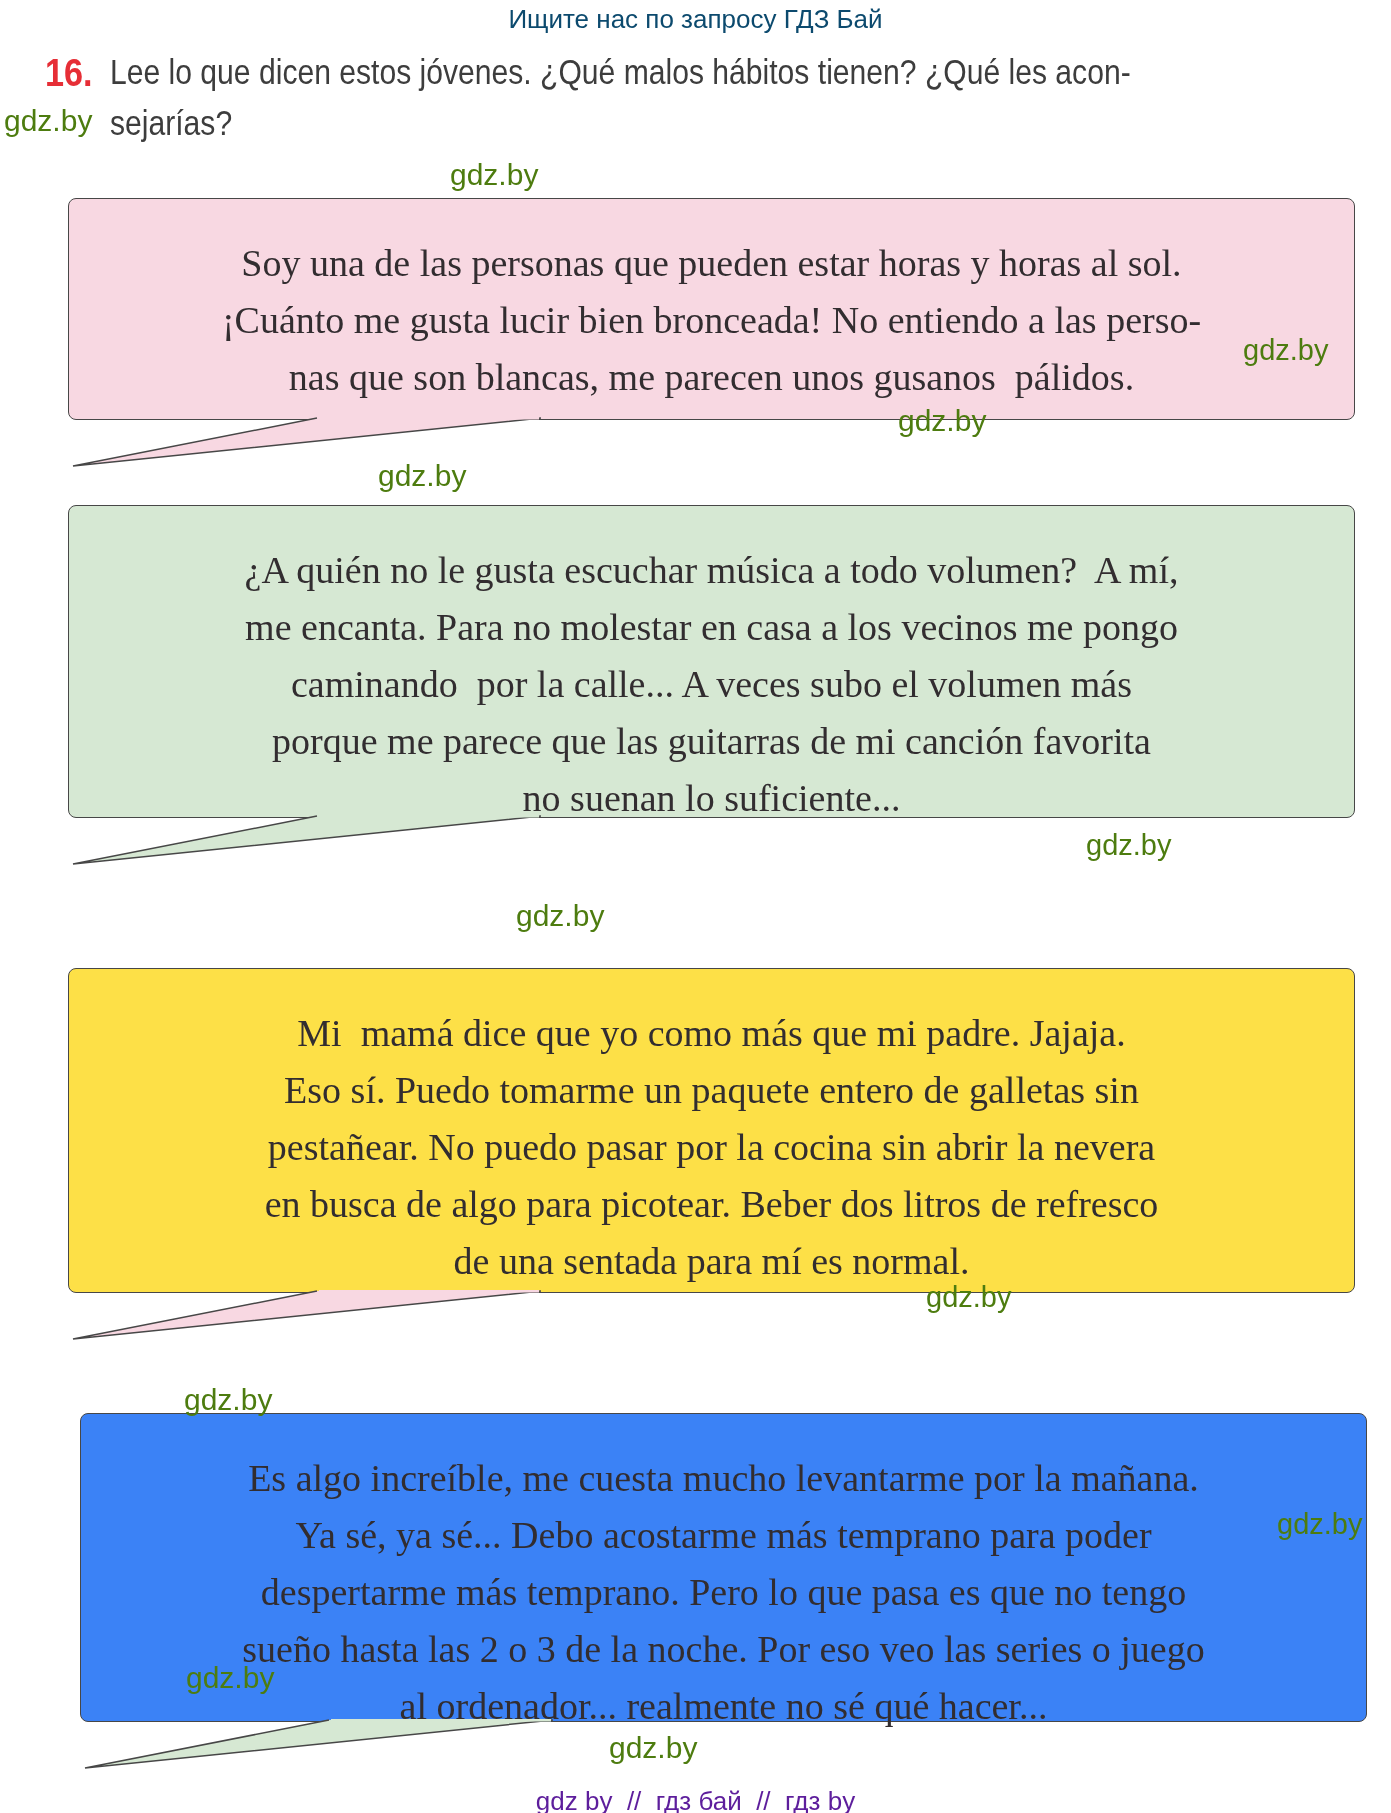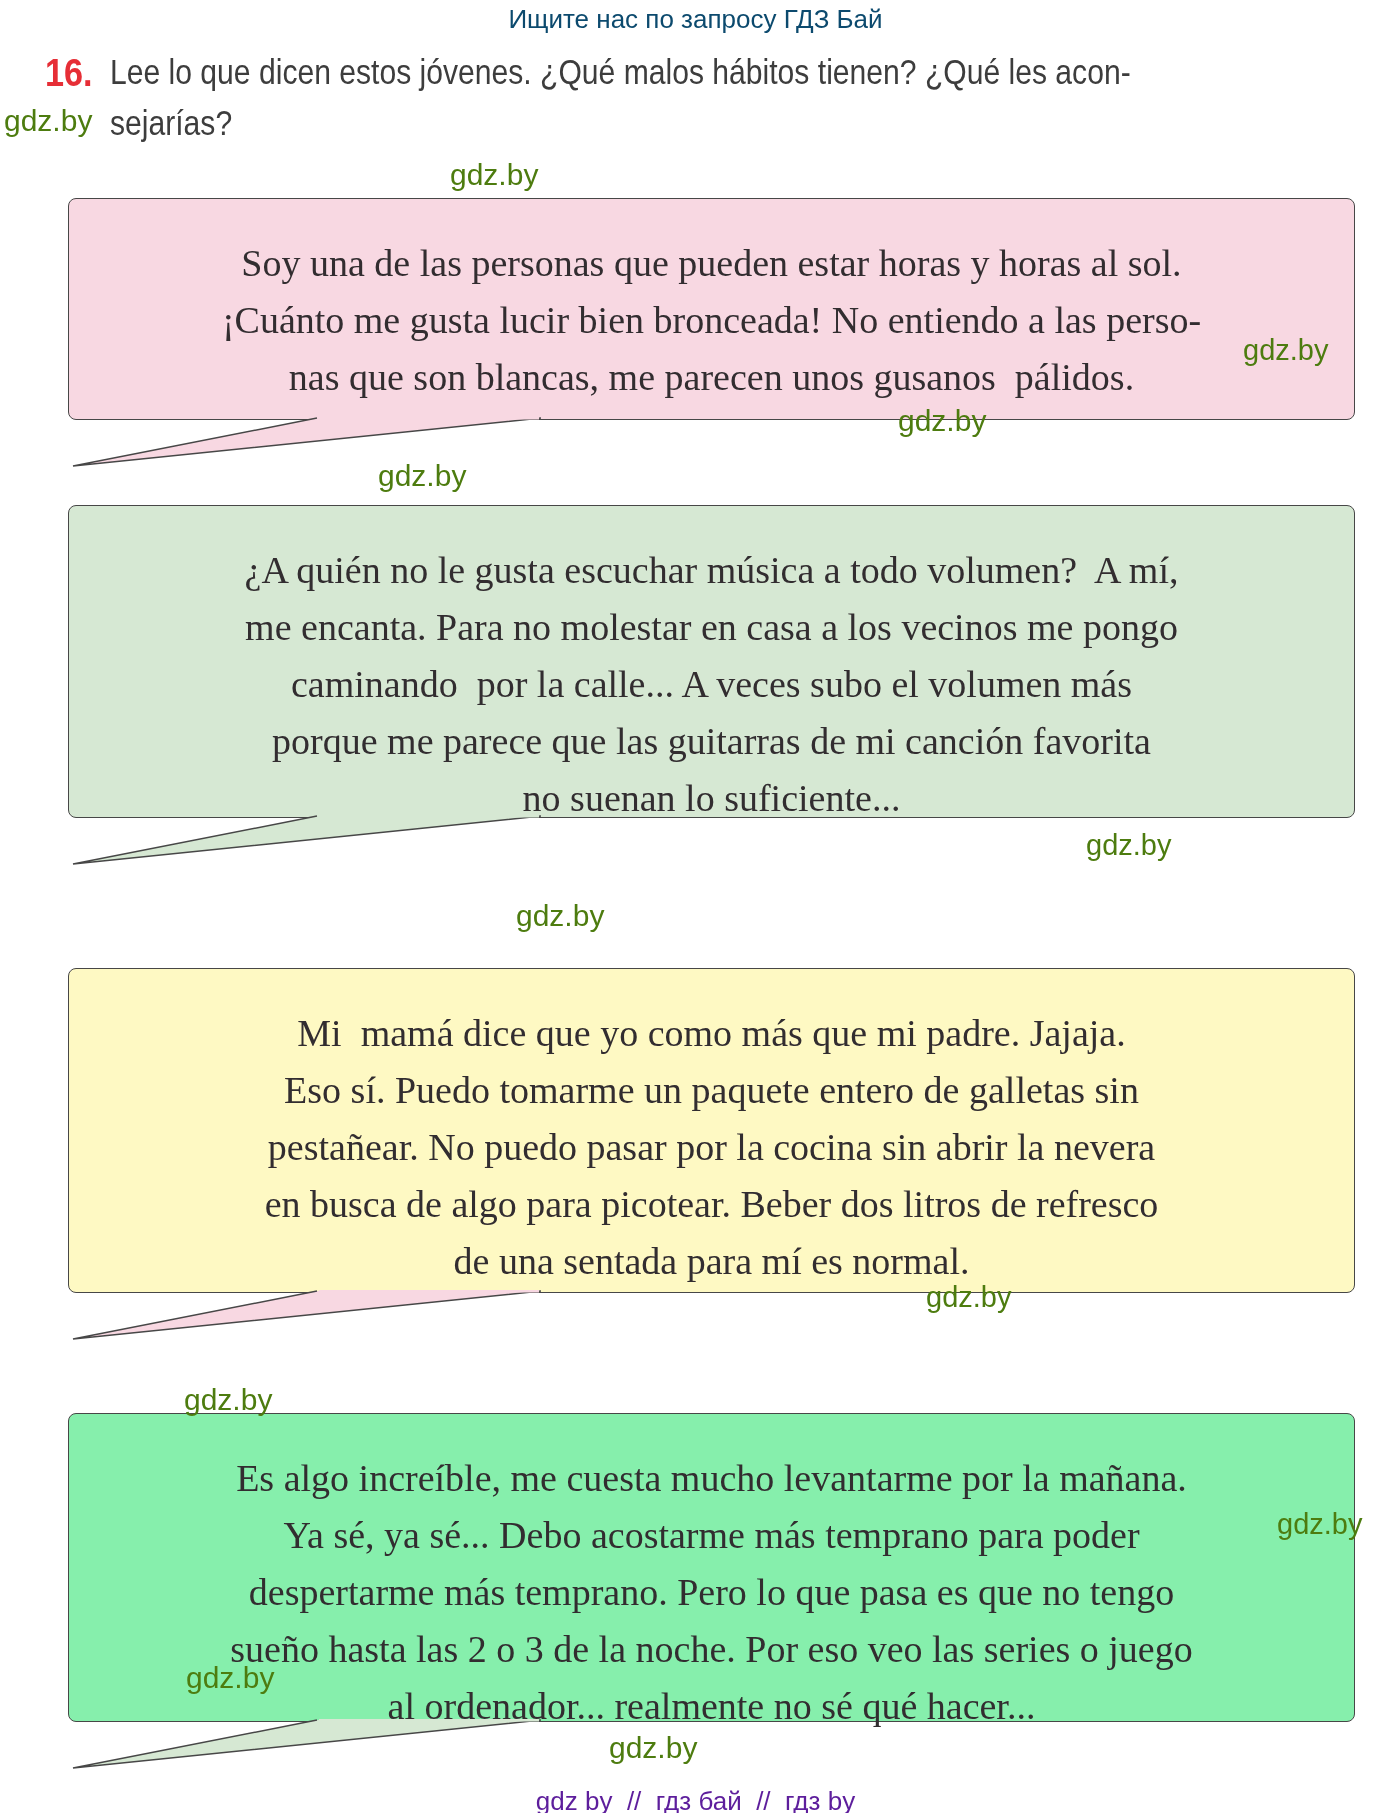--- a/index.html
+++ b/index.html
@@ -62,35 +62,35 @@
     <div class="line">porque me parece que las guitarras de mi canción favorita</div>
     <div class="line">no suenan lo suficiente...</div>
     <svg class="tail" viewBox="0 0 540 58">
       <path d="M 248 1 L 4 49 L 472 1" stroke="#474747" stroke-width="1.5" fill="#d6e8d3"></path>
       <rect x="250" y="0" width="220" height="2.5" fill="#d6e8d3"></rect>
     </svg>
   </div>
   <div class="wm small" style="left:1086px;top:829px;">gdz.by</div>
   <div class="wm" style="left:516px;top:899px;">gdz.by</div>
 
-  <div class="bubble b3" style="background: #fef9c3;">
+  <div class="bubble b3" style="background: #fde047;">
     <div class="line">Mi  mamá dice que yo como más que mi padre. Jajaja.</div>
     <div class="line">Eso sí. Puedo tomarme un paquete entero de galletas sin</div>
     <div class="line">pestañear. No puedo pasar por la cocina sin abrir la nevera</div>
     <div class="line">en busca de algo para picotear. Beber dos litros de refresco</div>
     <div class="line">de una sentada para mí es normal.</div>
     <svg class="tail" viewBox="0 0 540 58">
       <path d="M 248 1 L 4 49 L 472 1" stroke="#474747" stroke-width="1.5" fill="#f8d8e2"></path>
       <rect x="250" y="0" width="220" height="2.5" fill="#f8d8e2"></rect>
     </svg>
   </div>
   <div class="wm small" style="left:926px;top:1281px;">gdz.by</div>
   <div class="wm" style="left:184px;top:1383px;">gdz.by</div>
 
-  <div class="bubble b4" style="background: #86efac;">
+  <div class="bubble b4" style="background: #3b82f6; margin-left: 12px;">
     <div class="line">Es algo increíble, me cuesta mucho levantarme por la mañana.</div>
     <div class="line">Ya sé, ya sé... Debo acostarme más temprano para poder</div>
     <div class="line">despertarme más temprano. Pero lo que pasa es que no tengo</div>
     <div class="line">sueño hasta las 2 o 3 de la noche. Por eso veo las series o juego</div>
     <div class="line">al ordenador... realmente no sé qué hacer...</div>
     <svg class="tail" viewBox="0 0 540 58">
       <path d="M 248 1 L 4 49 L 472 1" stroke="#474747" stroke-width="1.5" fill="#d6e8d3"></path>
       <rect x="250" y="0" width="220" height="2.5" fill="#d6e8d3"></rect>
     </svg>
   </div>

